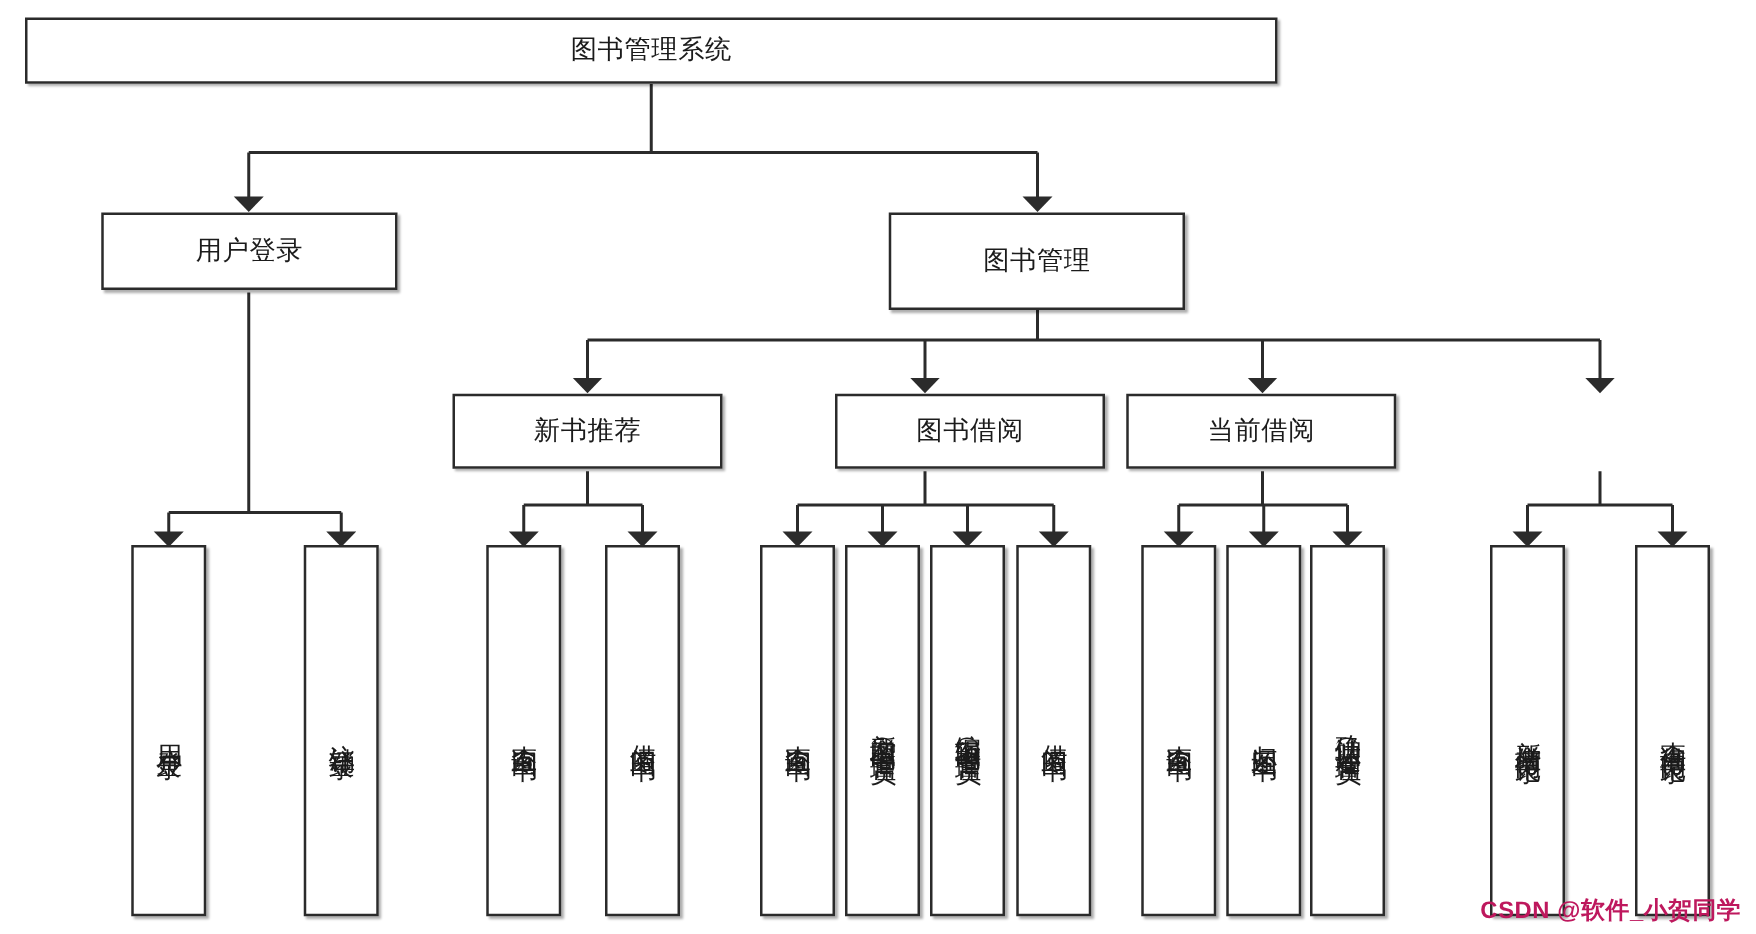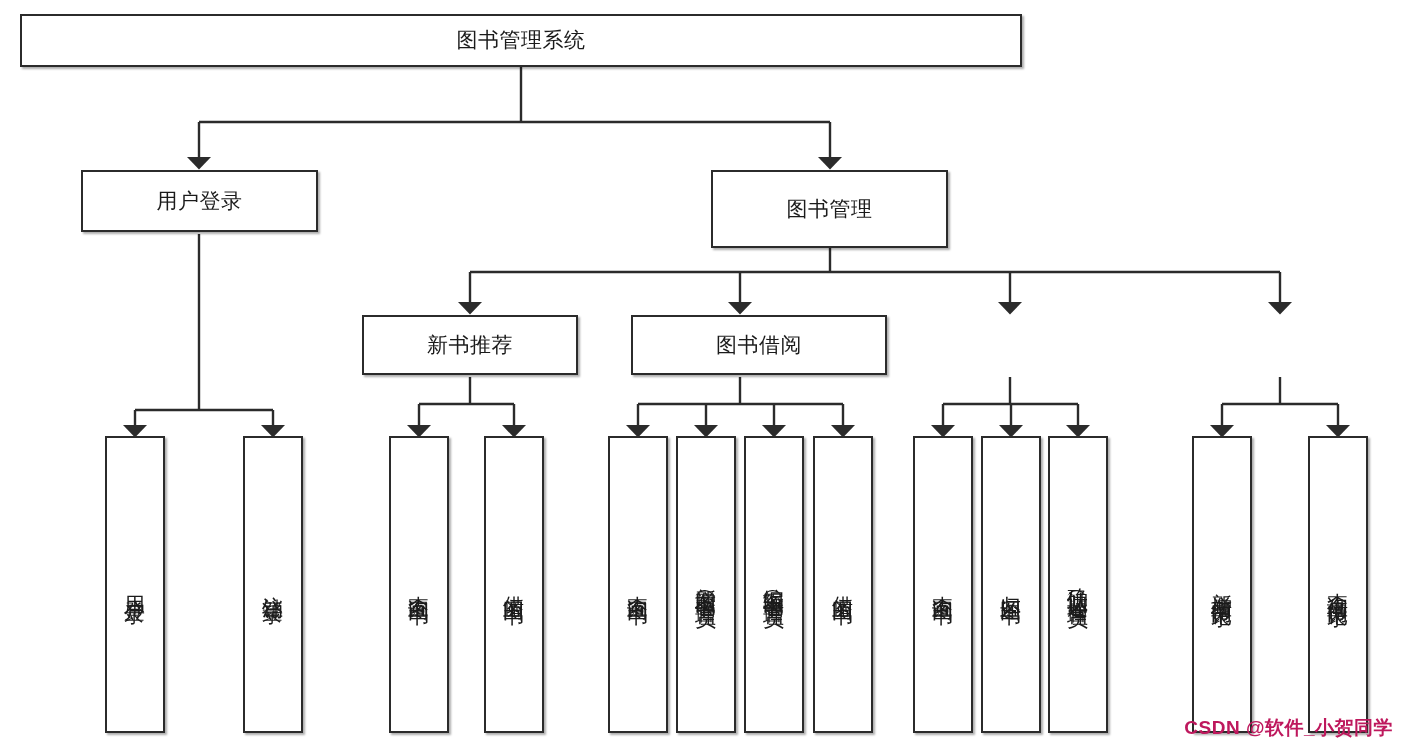--- a/index.html
+++ b/index.html
@@ -133,22 +133,25 @@
   <div class="node" style="left:81px; top:170px; width:237px; height:62px;">
     <span class="label">用户登录</span>
   </div>
   <div class="node" style="left:711px; top:170px; width:237px; height:78px;">
     <span class="label">图书管理</span>
   </div>
 
   <div class="node" style="left:362px; top:315px; width:216px; height:60px;justify-content:center;">
     <span class="label">新书推荐</span>
   </div>
-  <div class="node" style="left:631px; top:315px; width:256px; height:60px;">
+  <div class="node" style="left:668px; top:315px; width:216px; height:60px;">
     <span class="label">图书借阅</span>
+  </div>
+  <div class="node" style="left:901px; top:315px; width:216px; height:60px;">
+    <span class="label">当前借阅</span>
   </div>
 
   <div class="node vertical" style="left:105px; top:436px; width:60px; height:297px;">
     <span class="label">用户登录</span>
   </div>
   <div class="node vertical" style="left:243px; top:436px; width:60px; height:297px;">
     <span class="label">注销登录</span>
   </div>
 
   <div class="node vertical" style="left:389px; top:436px; width:60px; height:297px;">

